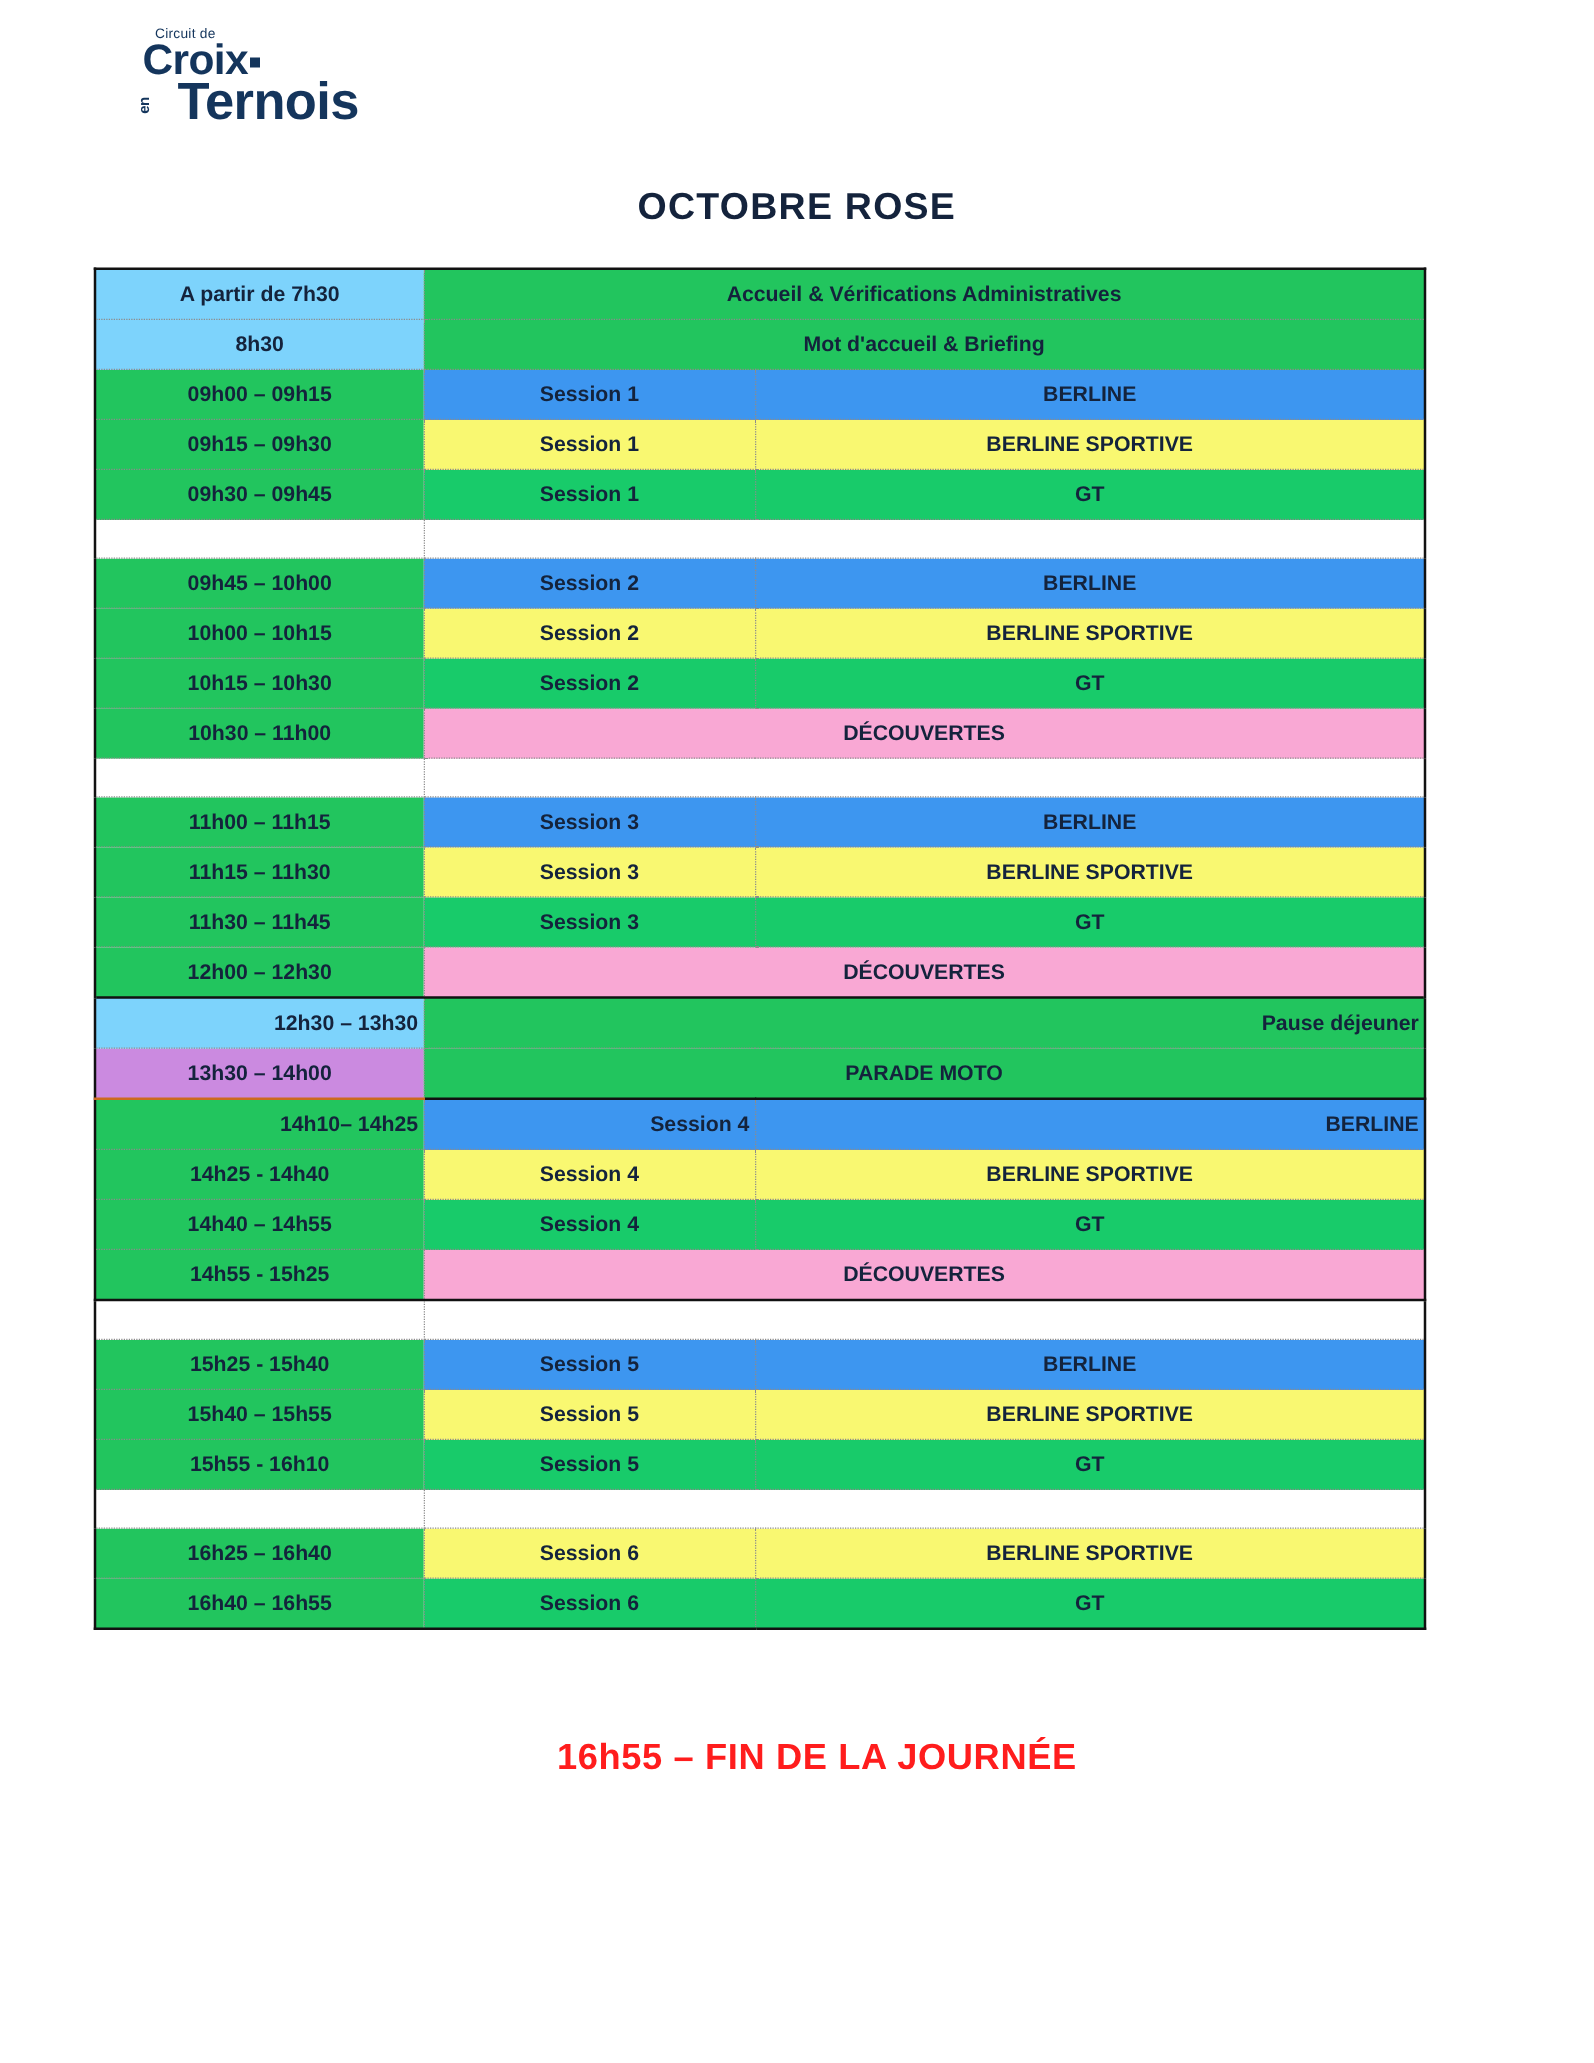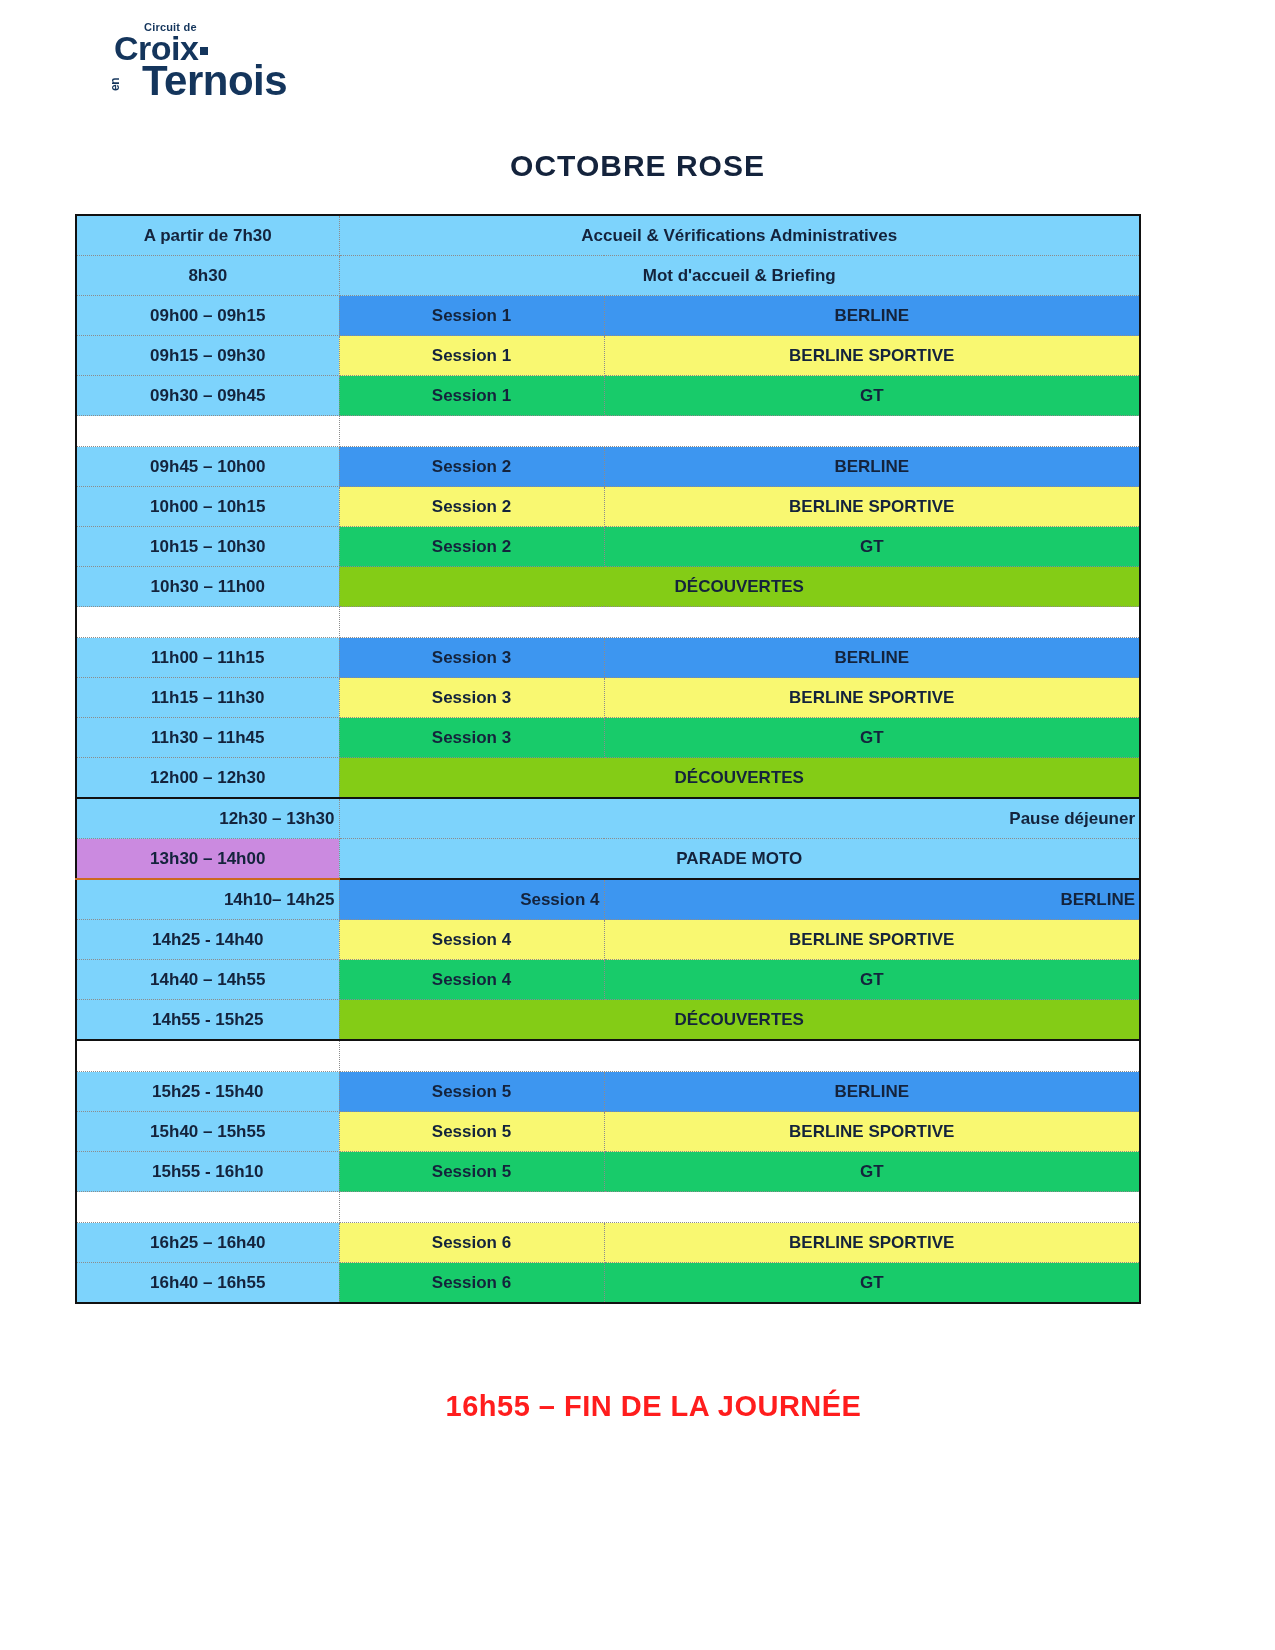--- a/index.html
+++ b/index.html
@@ -20,23 +20,23 @@
   .logo {
     position: absolute;
     left: 108px;
     top: 22px;
     width: 180px;
     height: 78px;
     color: #14355c;
   }
   .logo .l-top {
     font-size: 11px;
-    font-weight: bold;
+    font-weight: normal;
     letter-spacing: .2px;
-    margin-left: 36px;
+    margin-left: 16px;
     line-height: 11px;
   }
   .logo .l-croix {
     font-size: 34px;
     font-weight: bold;
     line-height: 30px;
     letter-spacing: -0.5px;
     margin-left: 6px;
   }
   .logo .l-row {
@@ -123,25 +123,25 @@
   td.cat {
     border-right: 2px solid #111;
   }
   td.wide {
     border-right: 2px solid #111;
   }
 
   tr.row-first td { border-top: 2px solid #111; }
 
   td.grey  { background: #7dd3fc; }
-  td.white { background: #7dd3fc; }
+  td.white { background: #22c55e; }
   td.blue   { background: #3d96f0; }
   td.yellow { background: #f9f871; }
   td.green  { background: #18cb6a; }
-  td.red    { background: #84cc16; }
+  td.red    { background: #f9a8d4; }
   td.purple { background: #cb8ae0; }
 
   tr.spacer td {
     height: 30px;
     background: #ffffff;
     border-top: 1px dotted #8c8c8c;
     border-bottom: 1px dotted #8c8c8c;
   }
   tr.spacer td.time { border-left: 2px solid #111; }
   tr.spacer td.cat, tr.spacer td.wide { border-right: 2px solid #111; }

